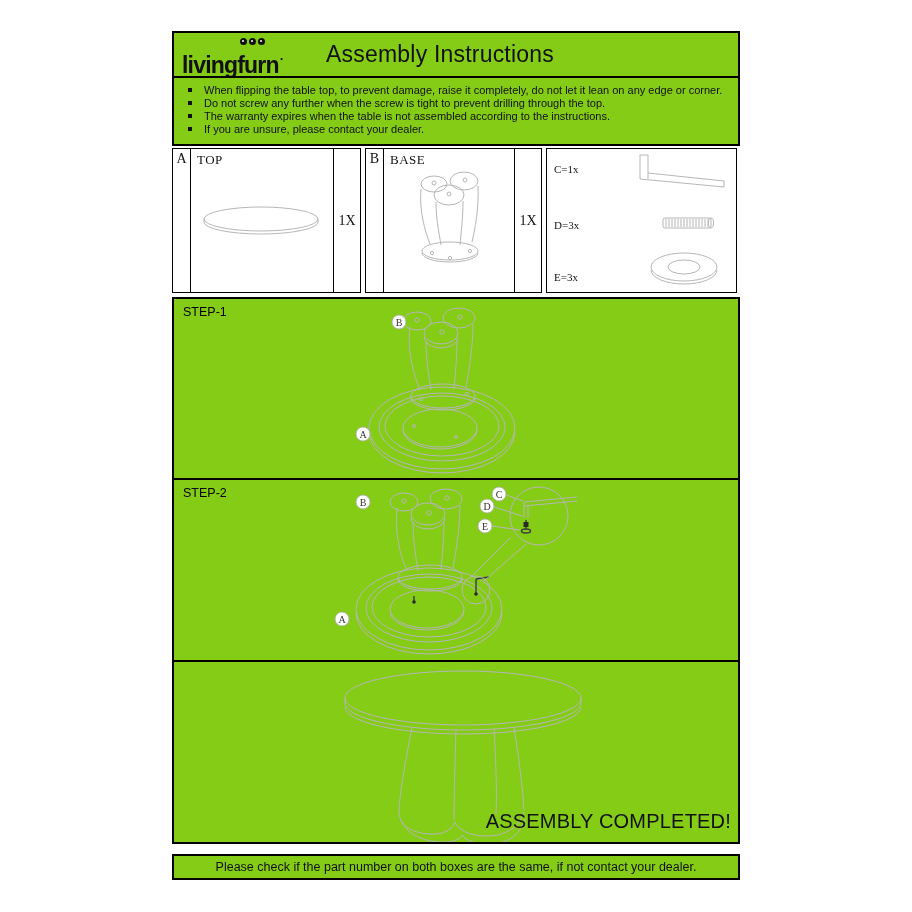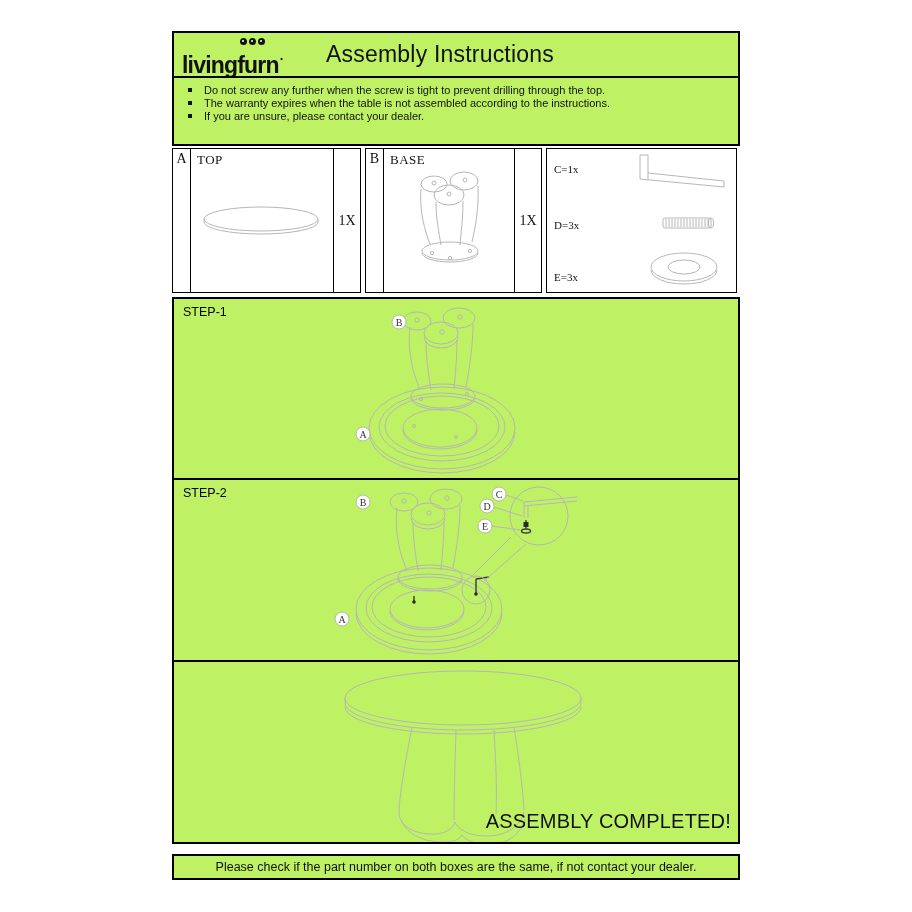--- a/index.html
+++ b/index.html
@@ -1,19 +1,19 @@
 <!DOCTYPE html>
 <html><head>
 <meta charset="utf-8">
 <style>
   html,body{margin:0;padding:0;background:#fff;}
   .page{position:relative;width:912px;height:912px;background:#fff;overflow:hidden;
         font-family:"Liberation Sans",sans-serif;color:#111;}
   .doc{position:absolute;left:172px;top:31px;width:568px;height:837px;}
-  .sec{position:absolute;left:0;width:568px;border:2px solid #000;box-sizing:border-box;background:#bef264;}
+  .sec{position:absolute;left:0;width:568px;border:2px solid #000;box-sizing:border-box;background:#84cc16;}
 
   
   .sec-header{top:0;height:47px;}
   .logo{position:absolute;left:8px;top:4px;}
   .logo-dots{margin-left:58px;height:9px;display:flex;gap:2px;align-items:center;}
   .logo-dot{width:7px;height:7px;border-radius:50%;background:#111;position:relative;}
   .logo-dot::after{content:"";position:absolute;left:2px;top:2px;width:2px;height:2px;background:#fff;border-radius:50%;}
   .logo-word{font-size:23px;font-weight:bold;letter-spacing:-0.8px;line-height:26px;color:#111;}
   .logo-mark{font-size:13px;vertical-align:10px;margin-left:1px;}
   .doc-title{position:absolute;left:96px;top:8px;width:340px;text-align:center;
@@ -69,21 +69,21 @@
           <span class="logo-dot"></span>
           <span class="logo-dot"></span>
           <span class="logo-dot"></span>
         </div>
         <div class="logo-word"><span>livingfurn</span><span class="logo-mark">·</span></div>
       </div>
       <div class="doc-title">Assembly Instructions</div>
     </div>
 
     <div class="sec sec-bullets">
-      <div class="bullet-row"><span class="bullet-sq"></span></div>
+      <div class="bullet-row"><span class="bullet-sq"></span><span>When flipping the table top, to prevent damage, raise it completely, do not let it lean on any edge or corner.</span></div>
       <div class="bullet-row"><span class="bullet-sq"></span><span>Do not screw any further when the screw is tight to prevent drilling through the top.</span></div>
       <div class="bullet-row"><span class="bullet-sq"></span><span>The warranty expires when the table is not assembled according to the instructions.</span></div>
       <div class="bullet-row"><span class="bullet-sq"></span><span>If you are unsure, please contact your dealer.</span></div>
     </div>
 
     <div class="parts-row">
 
       <div class="pbox pbox-a">
         <div class="pletter">A</div>
         <div class="pdraw">

